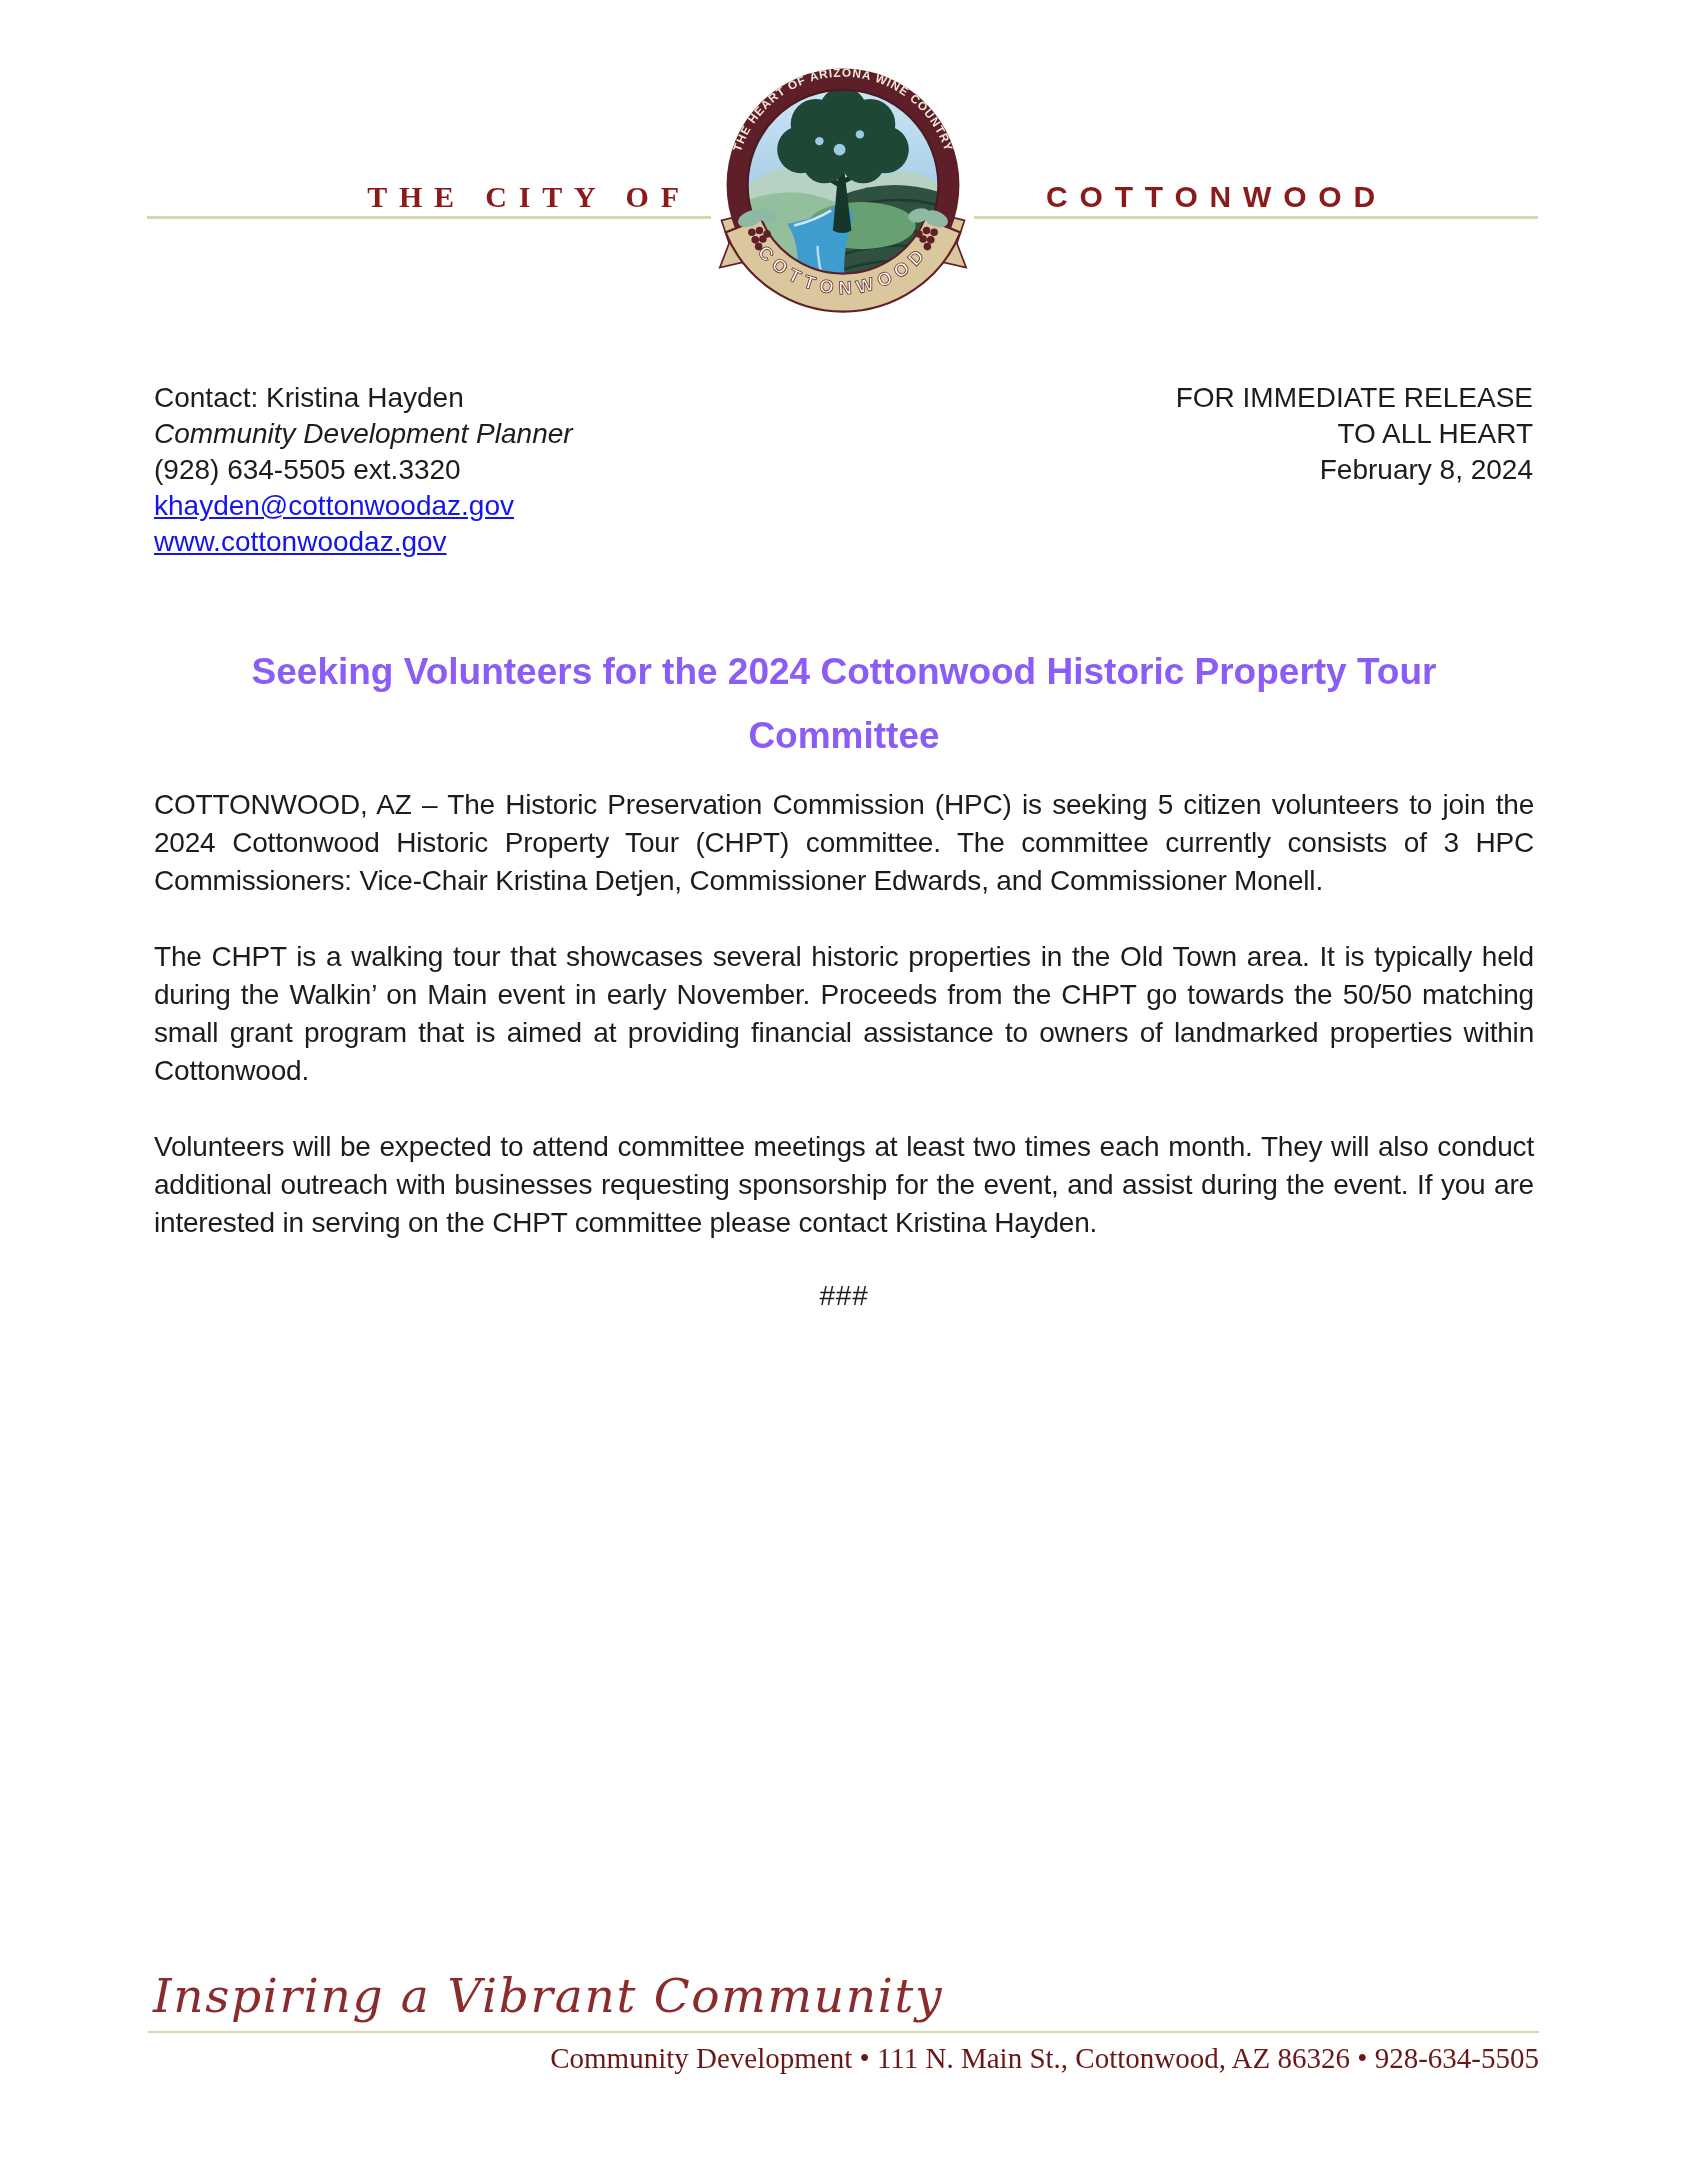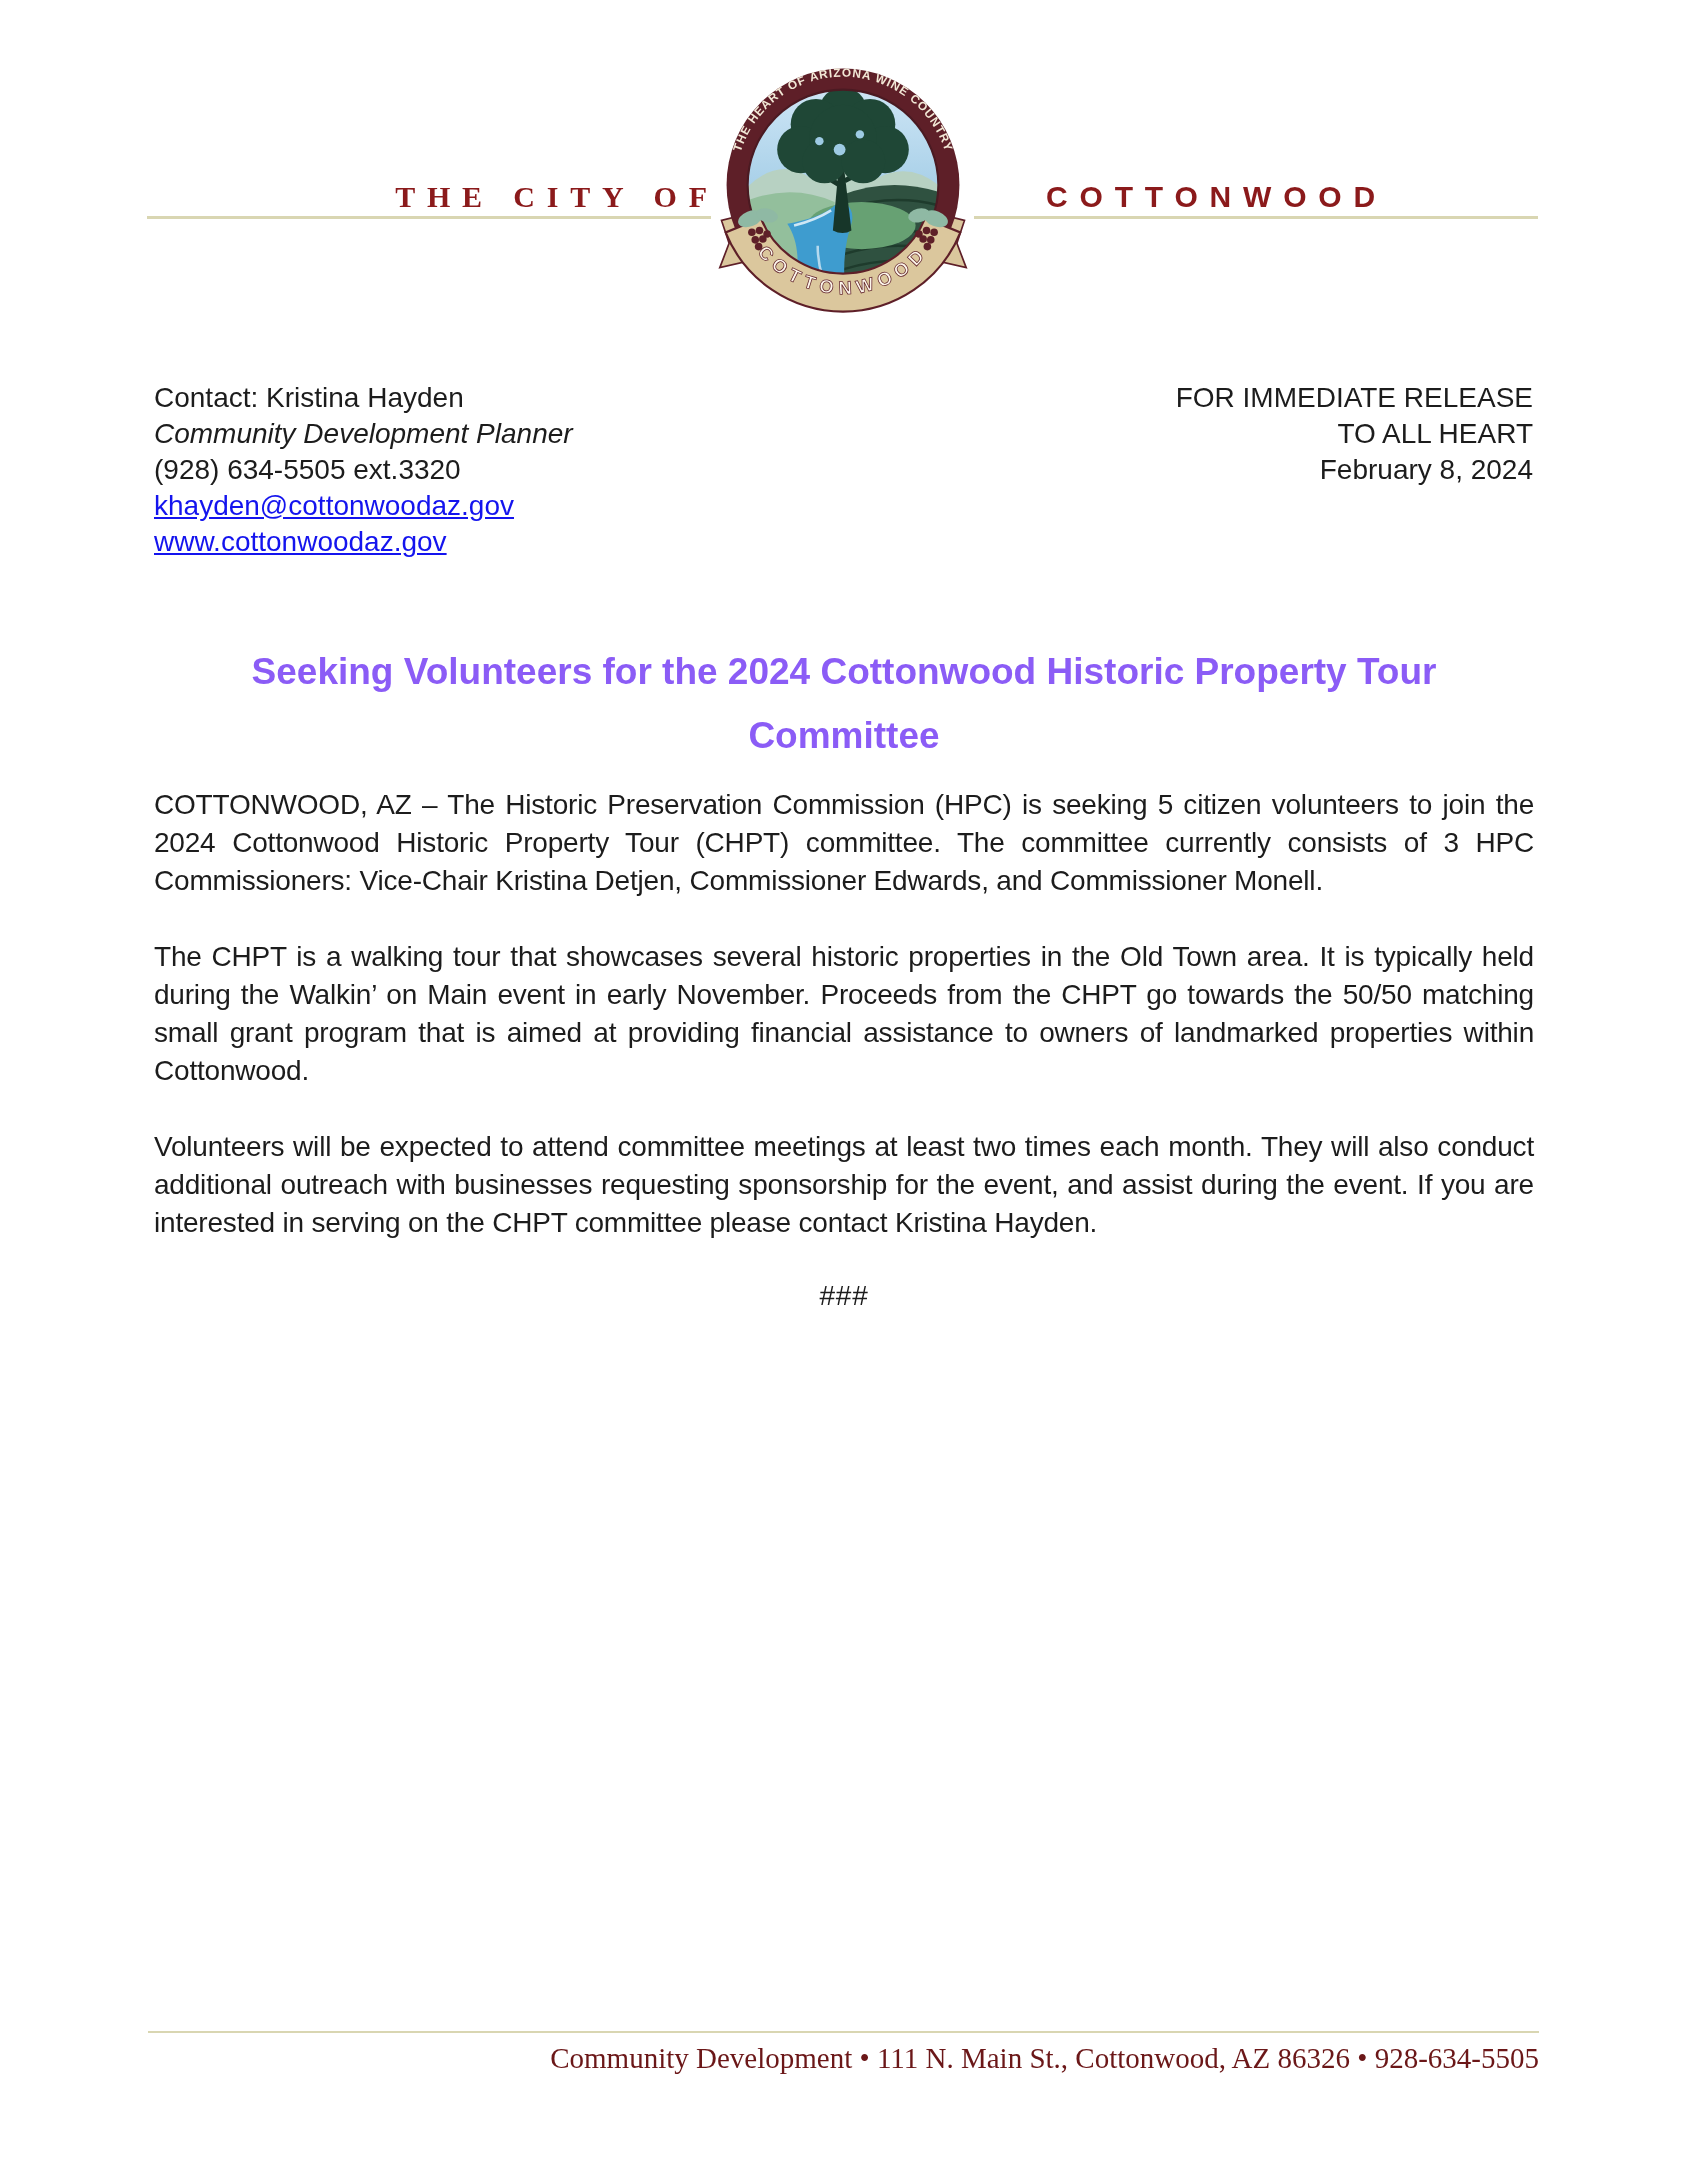--- a/index.html
+++ b/index.html
@@ -15,21 +15,21 @@
   }
 
   
   .masthead { position: absolute; top: 0; left: 0; width: 1687px; height: 336px; }
   .city-word {
     position: absolute; top: 180px; height: 39px;
     font-weight: bold; font-size: 30px; letter-spacing: 11.8px;
     color: var(--maroon_text, #8b1a1b);
     text-align: center; white-space: nowrap;
   }
-  .city-left  { left: 385px;  width: 344px; font-family: "Liberation Serif", serif; }
+  .city-left  { left: 357px;  width: 344px; font-family: "Liberation Serif", serif; }
   .city-right { left: 1040px; width: 353px; font-family: "Liberation Sans", sans-serif; }
   .rule { position: absolute; top: 216px; height: 2.5px; background: var(--rule_tan, #d9d6b2); }
   .rule-left  { left: 147px;  width: 564px; }
   .rule-right { left: 974px; width: 564px; }
   .logo-wrap { position: absolute; left: 716px; top: 50px; width: 254px; height: 270px; }
 
   
   .contact-block {
     position: absolute; left: 154px; top: 380px;
     font-size: 28px; line-height: 36px;
@@ -212,17 +212,18 @@
 
   <h1 class="headline">Seeking Volunteers for the 2024 Cottonwood Historic Property Tour Committee</h1>
 
   <div class="body-copy">
     <p>COTTONWOOD, AZ – The Historic Preservation Commission (HPC) is seeking 5 citizen volunteers to join the 2024 Cottonwood Historic Property Tour (CHPT) committee. The committee currently consists of 3 HPC Commissioners: Vice-Chair Kristina Detjen, Commissioner Edwards, and Commissioner Monell.</p>
     <p>The CHPT is a walking tour that showcases several historic properties in the Old Town area. It is typically held during the Walkin’ on Main event in early November. Proceeds from the CHPT go towards the 50/50 matching small grant program that is aimed at providing financial assistance to owners of landmarked properties within Cottonwood.</p>
     <p>Volunteers will be expected to attend committee meetings at least two times each month. They will also conduct additional outreach with businesses requesting sponsorship for the event, and assist during the event. If you are interested in serving on the CHPT committee please contact Kristina Hayden.</p>
     <div class="end-mark">###</div>
   </div>
 
+  <div class="tagline">Inspiring a Vibrant Community</div>
   <div class="footer-rule"></div>
   <div class="footer-info">Community Development • 111 N. Main St., Cottonwood, AZ 86326 • 928-634-5505</div>
 
 </div>
 
 
 </body></html>

